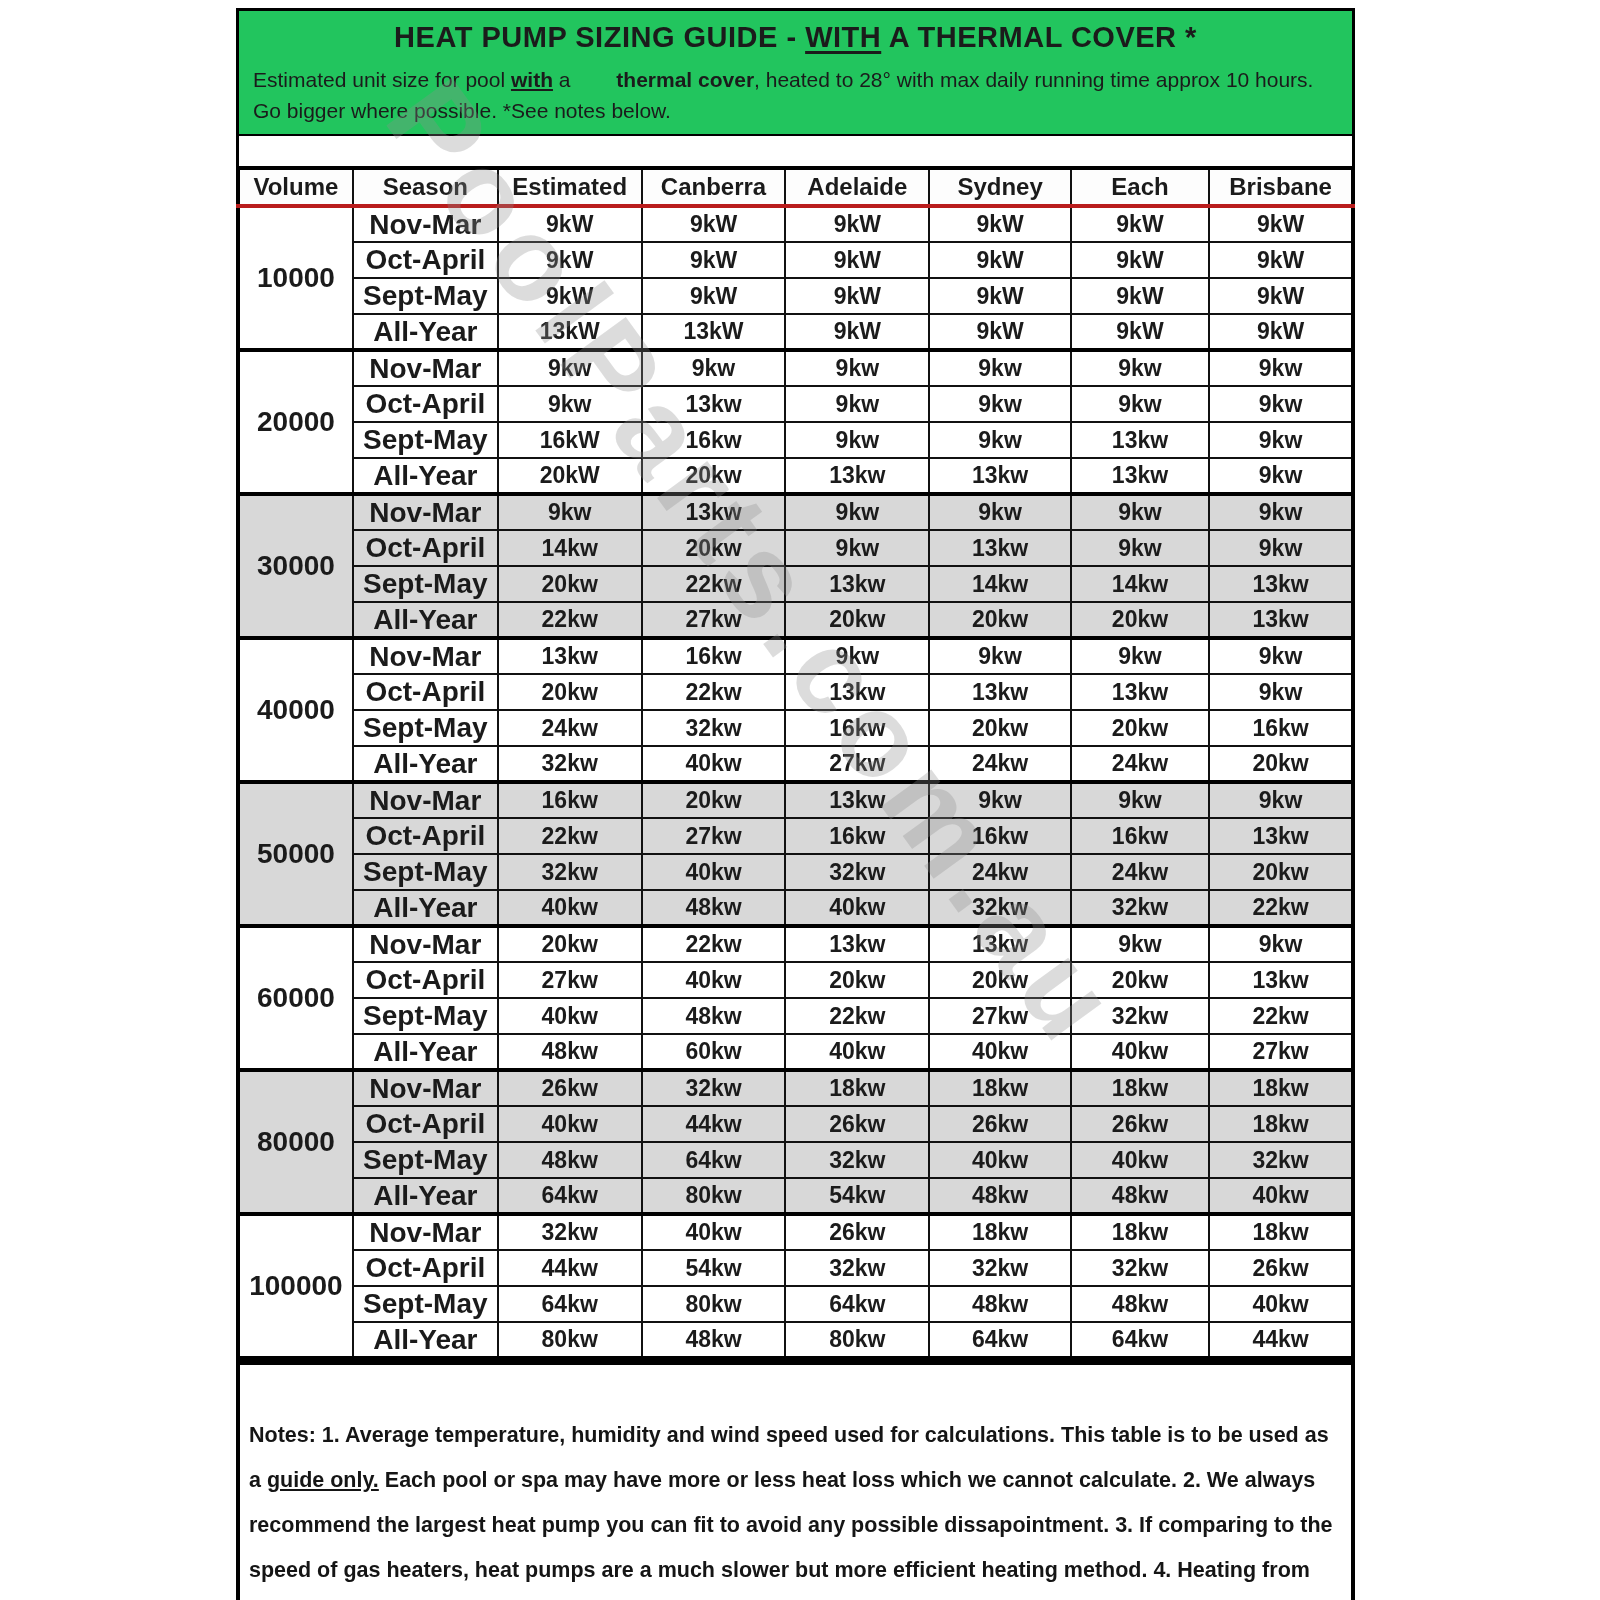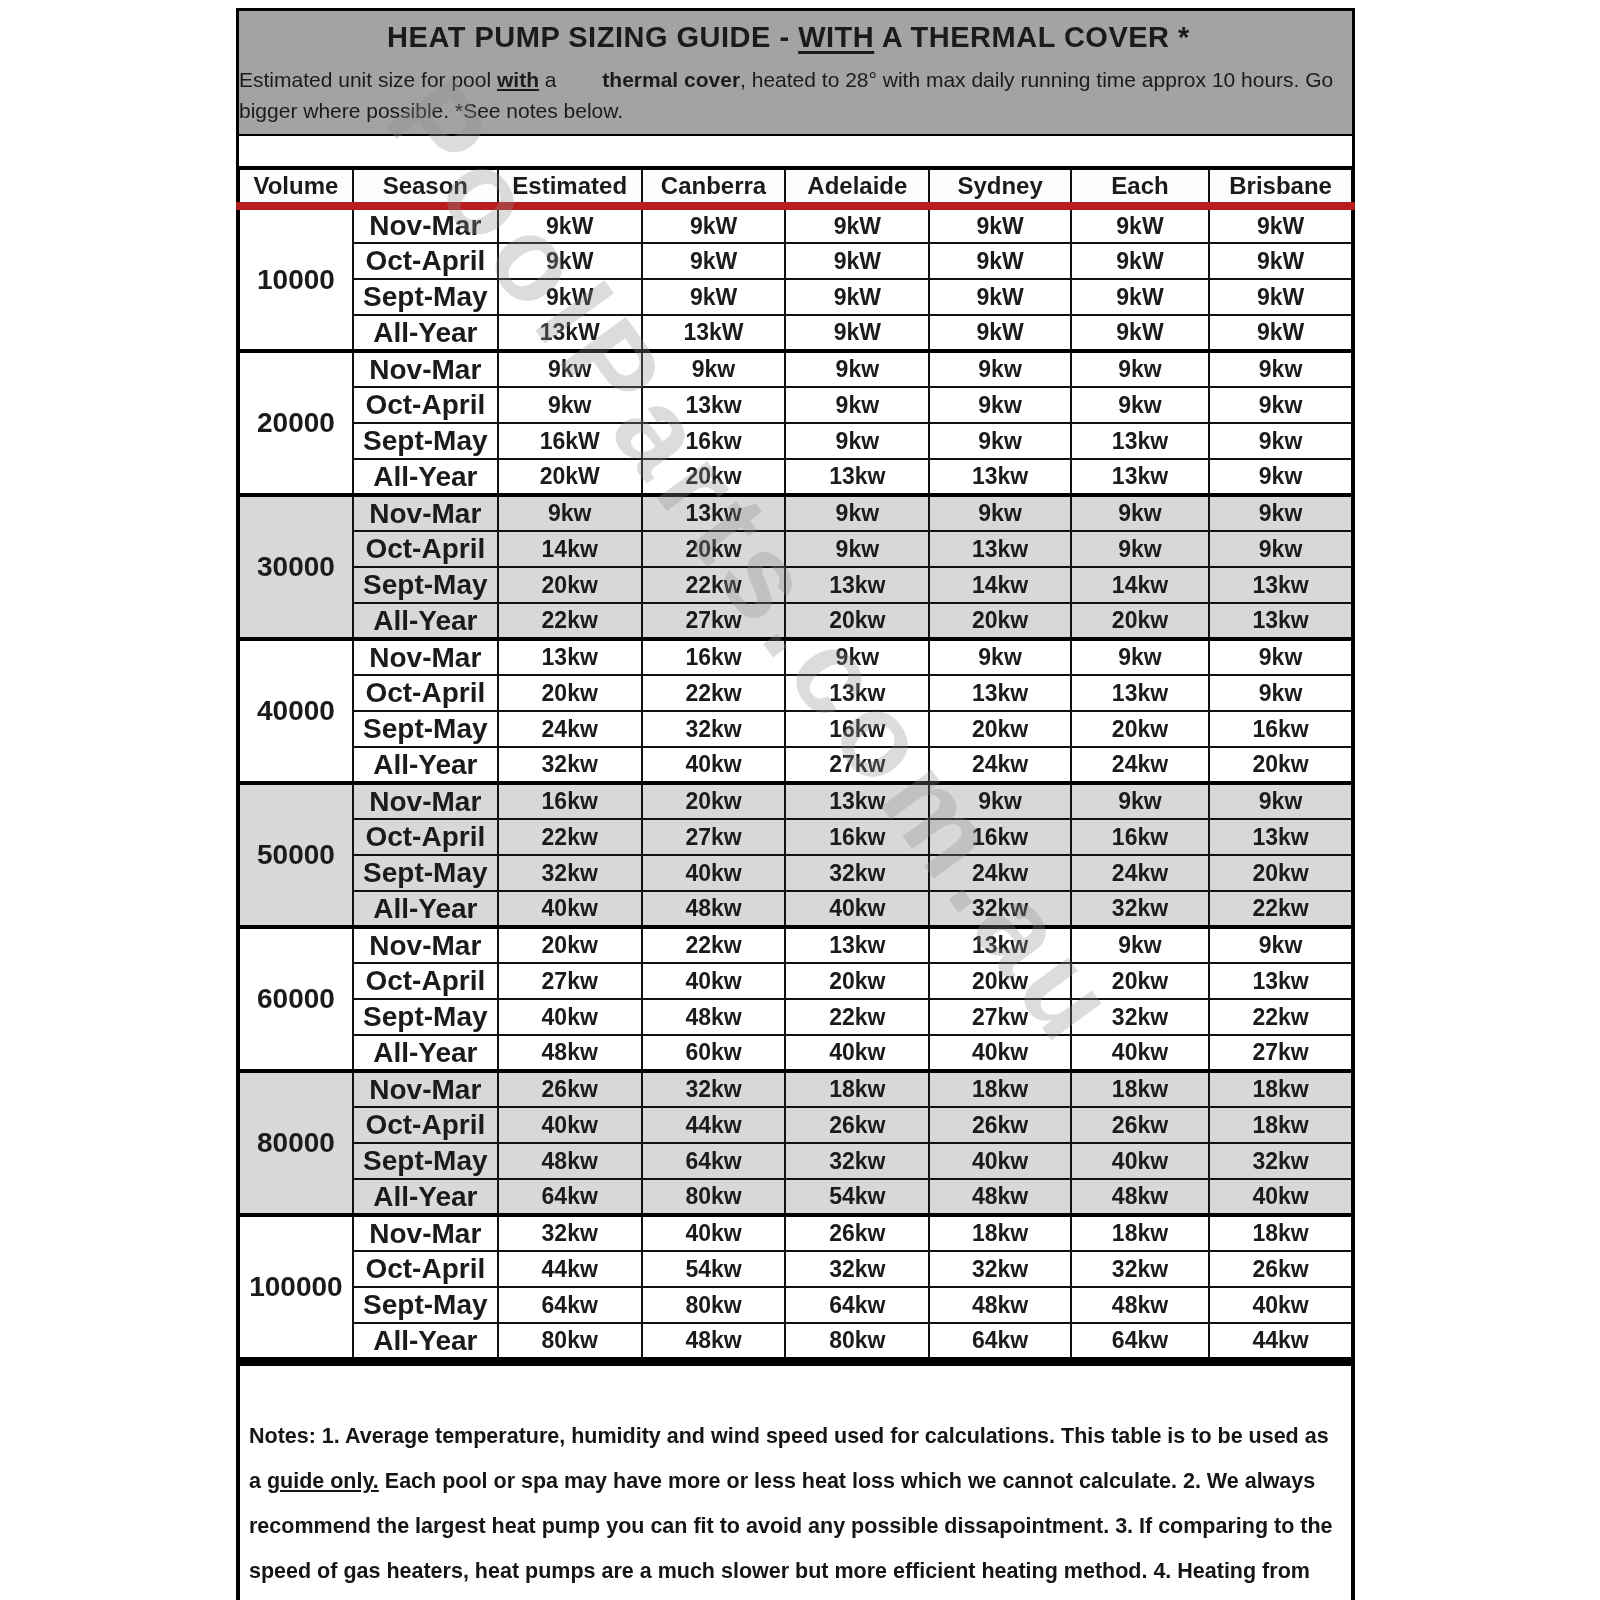--- a/index.html
+++ b/index.html
@@ -13,22 +13,22 @@
   }
   .doc {
     position: absolute;
     left: 236px; top: 8px;
     width: 1119px;
   }
   
   .title-box {
     border: 3px solid #000;
     border-bottom: 2px solid #000;
-    padding: 10px 14px 8px 0;
-    background: #a3a3a3;
+    padding: 10px 14px 8px 14px;
+    background: #22c55e;
   }
   .page-title {
     text-align: center;
     font-size: 29px;
     font-weight: bold;
     letter-spacing: 0.5px;
     margin-bottom: 10px;
     white-space: nowrap;
   }
   .page-title .u { text-decoration: underline; text-decoration-thickness: 3px; text-underline-offset: 4px; }
@@ -55,21 +55,21 @@
     border: 2px solid #111;
     text-align: center;
     vertical-align: middle;
     height: 36px;
     font-weight: bold;
     color: #1b1b1b;
   }
   table.sizing th {
     font-size: 24px;
     height: 38px;
-    border-bottom: 8px solid #b91c1c;
+    border-bottom: 4px solid #b91c1c;
     background: #fdfdfd;
   }
   td.volume { font-size: 28px; border-right: 2px solid #111; }
   td.season { font-size: 28px; }
   td.val    { font-size: 23px; font-weight: 600; }
   tr.group-start td { border-top: 4px solid #000; }
   tr.shaded td { background: #d8d8d8; }
   
   .notes-box {
     border: 4px solid #000;

